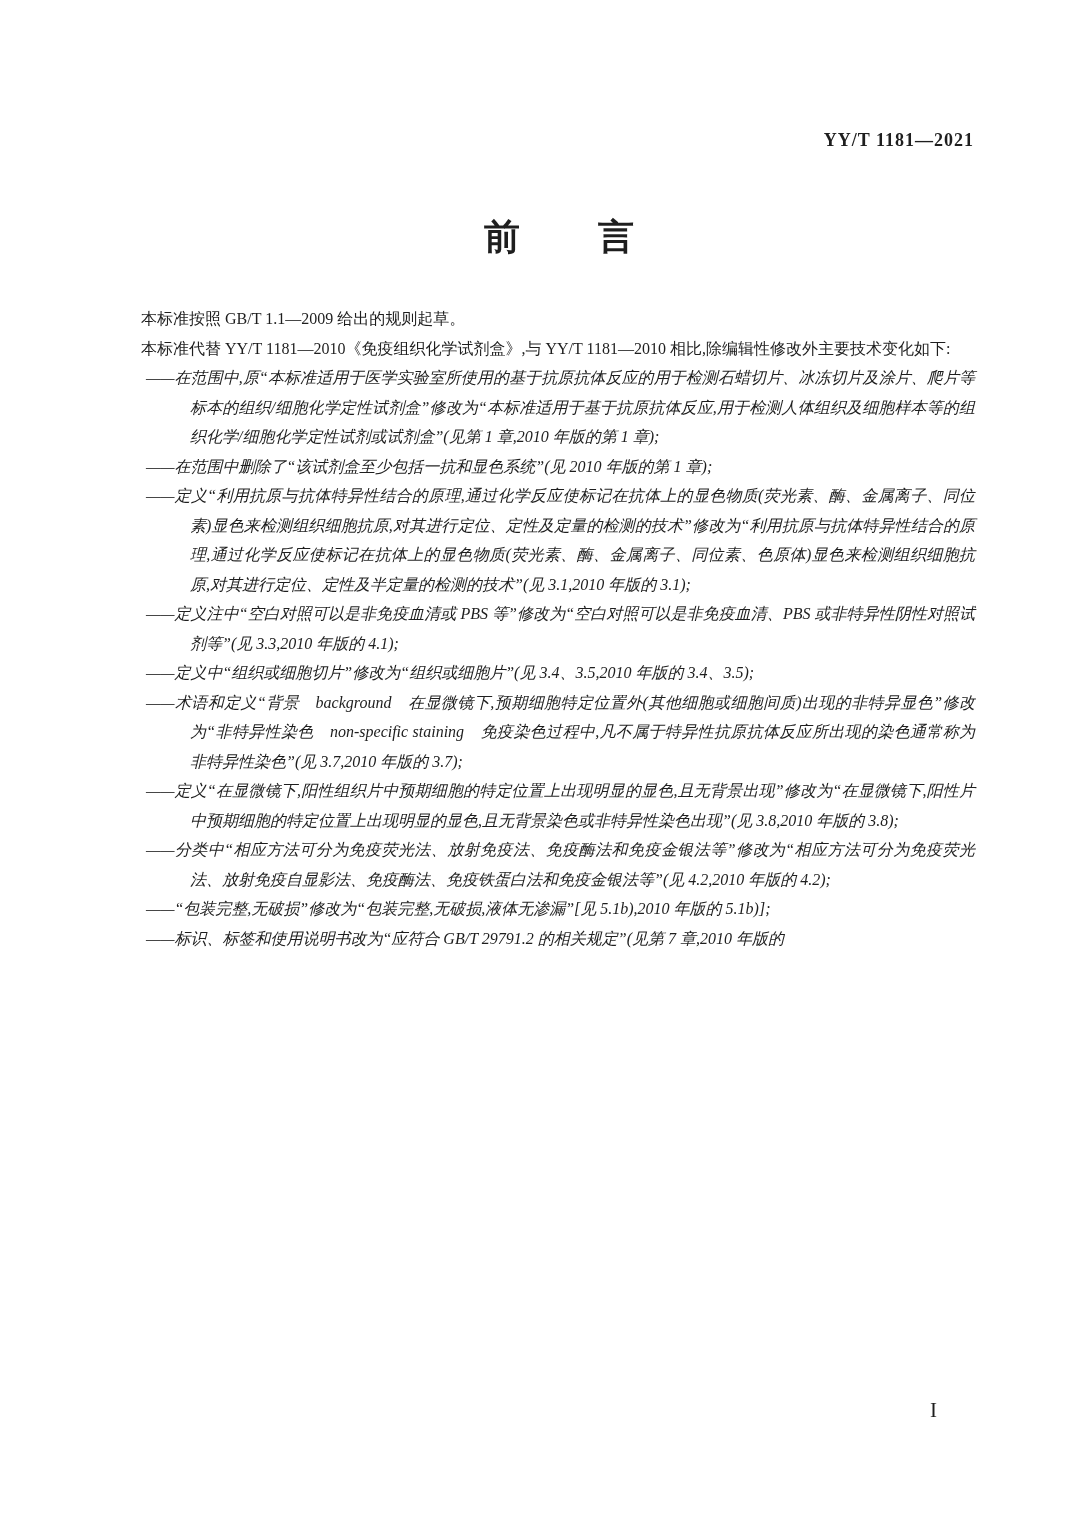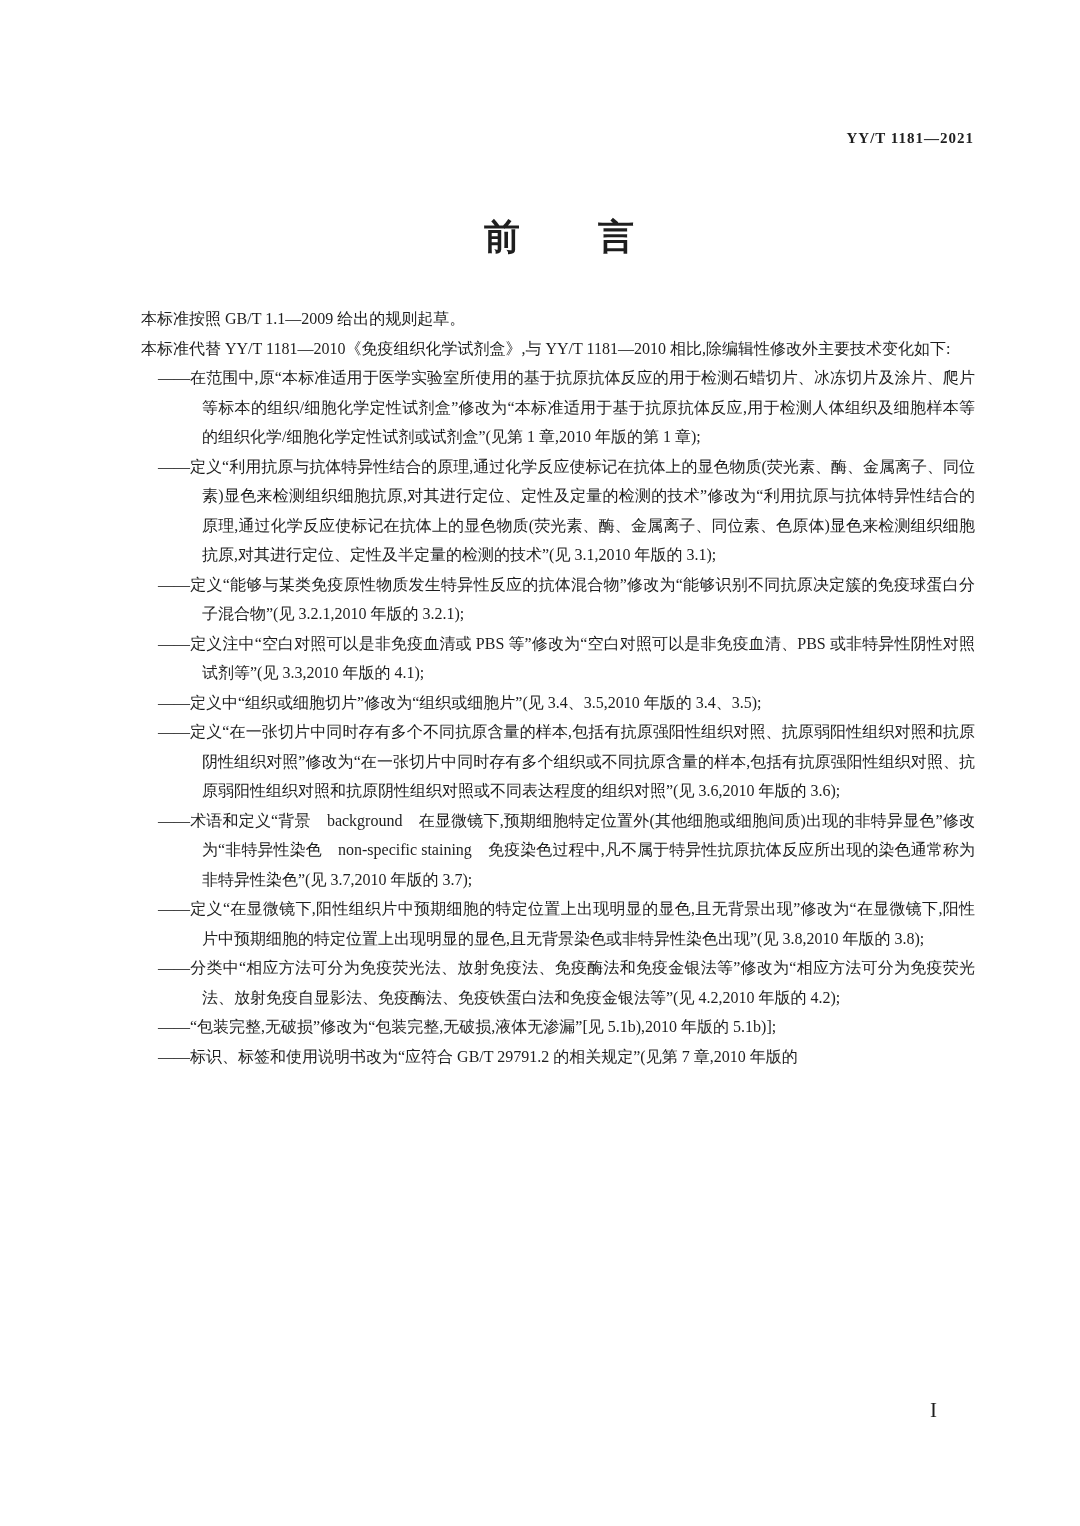--- a/index.html
+++ b/index.html
@@ -9,21 +9,21 @@
     height:1526px;
     background:#ffffff;
     color:#1e1e1e;
     font-family:"Liberation Serif","DejaVu Serif",serif;
     overflow:hidden;
   }
   .doc-code{
     position:absolute;
     top:130px;
     right:106px;
-    font-size:15px;
+    font-size:18px;
     font-weight:700;
     letter-spacing:1px;
     white-space:nowrap;
   }
   .title{
     position:absolute;
     top:213px;
     left:0;
     width:100%;
     margin:0;
@@ -41,23 +41,24 @@
     width:866px;
     font-size:16px;
     line-height:29.5px;
     text-align:justify;
   }
   .para{
     margin:0;
     text-indent:2em;
   }
   .li{
-    margin:0 0 0 49px;
+    margin:0 0 0 37px;
     padding-left:44px;
     text-indent:-44px;
+    font-style:italic;
   }
   .page-num{
     position:absolute;
     left:930px;
     top:1398px;
     font-size:21px;
   }
 </style>
 </head>
 <body>
@@ -66,25 +67,24 @@
 
   <div class="doc-code">YY/T 1181—2021</div>
 
   <h1 class="title">前　　言</h1>
 
   <div class="content">
     <p class="para">本标准按照 GB/T 1.1—2009 给出的规则起草。</p>
     <p class="para">本标准代替 YY/T 1181—2010《免疫组织化学试剂盒》,与 YY/T 1181—2010 相比,除编辑性修改外主要技术变化如下:</p>
 
     <p class="li">——在范围中,原“本标准适用于医学实验室所使用的基于抗原抗体反应的用于检测石蜡切片、冰冻切片及涂片、爬片等标本的组织/细胞化学定性试剂盒”修改为“本标准适用于基于抗原抗体反应,用于检测人体组织及细胞样本等的组织化学/细胞化学定性试剂或试剂盒”(见第 1 章,2010 年版的第 1 章);</p>
+    <p class="li">——在范围中删除了“该试剂盒至少包括一抗和显色系统”(见 2010 年版的第 1 章);</p>
     <p class="li">——定义“利用抗原与抗体特异性结合的原理,通过化学反应使标记在抗体上的显色物质(荧光素、酶、金属离子、同位素)显色来检测组织细胞抗原,对其进行定位、定性及定量的检测的技术”修改为“利用抗原与抗体特异性结合的原理,通过化学反应使标记在抗体上的显色物质(荧光素、酶、金属离子、同位素、色原体)显色来检测组织细胞抗原,对其进行定位、定性及半定量的检测的技术”(见 3.1,2010 年版的 3.1);</p>
-    <p class="li">——定义“能够与某类免疫原性物质发生特异性反应的抗体混合物”修改为“能够识别不同抗原决定簇的免疫球蛋白分子混合物”(见 3.2.1,2010 年版的 3.2.1);</p>
     <p class="li">——定义注中“空白对照可以是非免疫血清或 PBS 等”修改为“空白对照可以是非免疫血清、PBS 或非特异性阴性对照试剂等”(见 3.3,2010 年版的 4.1);</p>
     <p class="li">——定义中“组织或细胞切片”修改为“组织或细胞片”(见 3.4、3.5,2010 年版的 3.4、3.5);</p>
-    <p class="li">——定义“在一张切片中同时存有多个不同抗原含量的样本,包括有抗原强阳性组织对照、抗原弱阳性组织对照和抗原阴性组织对照”修改为“在一张切片中同时存有多个组织或不同抗原含量的样本,包括有抗原强阳性组织对照、抗原弱阳性组织对照和抗原阴性组织对照或不同表达程度的组织对照”(见 3.6,2010 年版的 3.6);</p>
     <p class="li">——术语和定义“背景　background　在显微镜下,预期细胞特定位置外(其他细胞或细胞间质)出现的非特异显色”修改为“非特异性染色　non-specific staining　免疫染色过程中,凡不属于特异性抗原抗体反应所出现的染色通常称为非特异性染色”(见 3.7,2010 年版的 3.7);</p>
     <p class="li">——定义“在显微镜下,阳性组织片中预期细胞的特定位置上出现明显的显色,且无背景出现”修改为“在显微镜下,阳性片中预期细胞的特定位置上出现明显的显色,且无背景染色或非特异性染色出现”(见 3.8,2010 年版的 3.8);</p>
     <p class="li">——分类中“相应方法可分为免疫荧光法、放射免疫法、免疫酶法和免疫金银法等”修改为“相应方法可分为免疫荧光法、放射免疫自显影法、免疫酶法、免疫铁蛋白法和免疫金银法等”(见 4.2,2010 年版的 4.2);</p>
     <p class="li">——“包装完整,无破损”修改为“包装完整,无破损,液体无渗漏”[见 5.1b),2010 年版的 5.1b)];</p>
     <p class="li">——标识、标签和使用说明书改为“应符合 GB/T 29791.2 的相关规定”(见第 7 章,2010 年版的</p>
   </div>
 
   <div class="page-num">I</div>
 
 </div>

